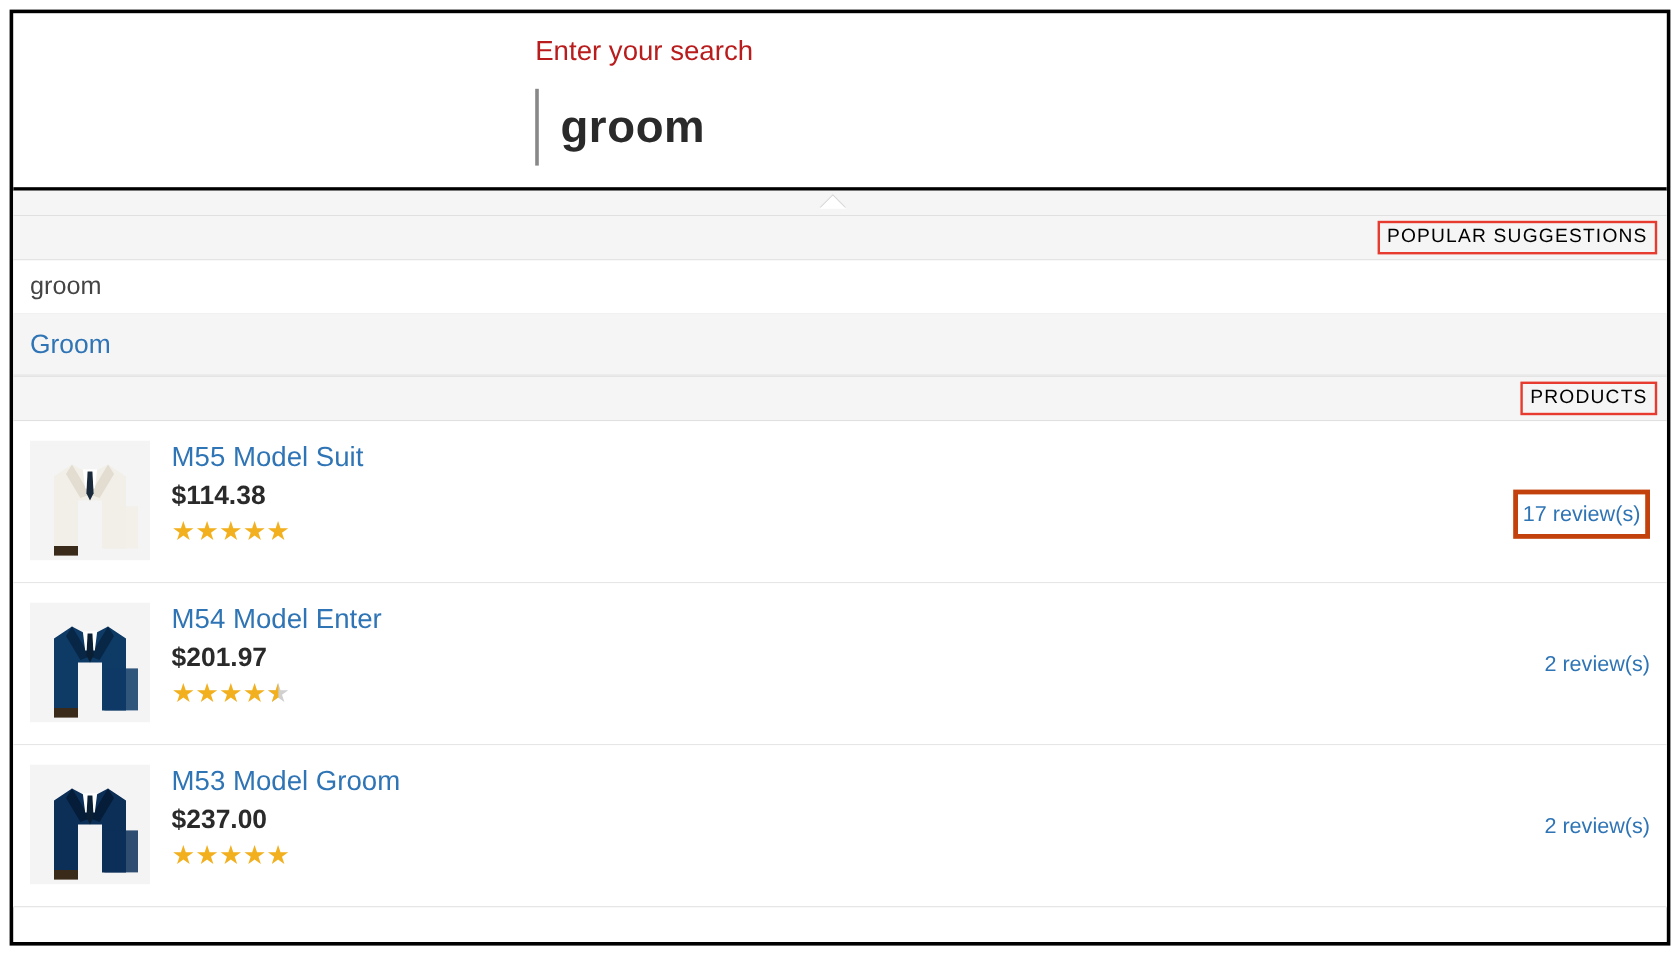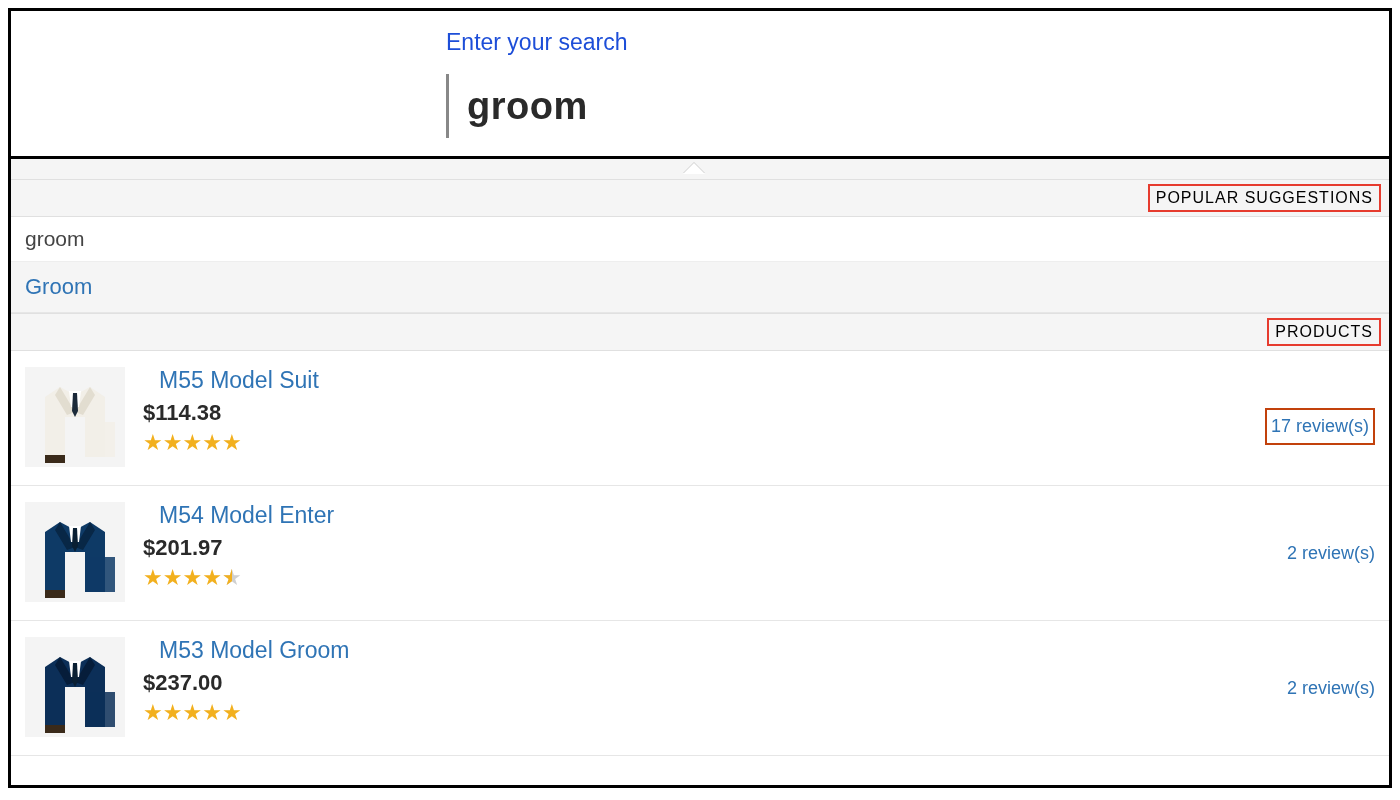--- a/index.html
+++ b/index.html
@@ -1,41 +1,41 @@
 <!DOCTYPE html>
 <html><head>
 <meta charset="utf-8">
 <style>
 * { margin:0; padding:0; box-sizing:border-box; font-family: -apple-system, BlinkMacSystemFont, "Segoe UI", Helvetica, Arial, sans-serif; }
 body { background:#fff; padding:8px; }
 .frame { border:3px solid #000; width:100%; height:780px; overflow:hidden; }
 .search-area { padding:18px 0 18px 0; border-bottom:3px solid #000; }
-.search-label { color:#1d4ed8; font-size:23px; margin-left:435px; }
+.search-label { color:#b91c1c; font-size:23px; margin-left:435px; }
 .search-row { display:flex; align-items:center; margin-top:18px; margin-left:435px; }
 .cursor-bar { width:3px; height:64px; background:#888; margin-right:18px; }
 .search-value { font-size:38px; font-weight:700; color:#2a2a2a; letter-spacing:0.5px; }
 .dropdown { background:#f5f5f5; }
 .arrow-row { height:20px; background:#f5f5f5; position:relative; }
 .arrow-up { position:absolute; left:672px; top:4px; width:0; height:0; border-left:11px solid transparent; border-right:11px solid transparent; border-bottom:11px solid #fff;
  filter: drop-shadow(0 -1px 0 #cfcfcf); }
 .section-header { background:#f5f5f5; border-top:1px solid #e0e0e0; border-bottom:1px solid #e0e0e0; display:flex; justify-content:flex-end; padding:4px 8px; }
 .section-header span { border:2px solid #e63b2e; color:#000000; font-size:16px; letter-spacing:1px; padding:3px 6px; }
 .suggestion-row { background:#fff; padding:10px 14px; border-bottom:1px solid #eee; color:#444; font-size:21px; }
 .category-row { background:#f5f5f5; padding:12px 14px; border-bottom:1px solid #e6e6e6; color:#2f74b5; font-size:22px; font-weight:500; }
 .product-row { background:#fff; display:flex; align-items:flex-start; padding:16px 14px 18px 14px; border-bottom:1px solid #e6e6e6; position:relative; }
 .product-thumb { width:100px; height:100px; margin-right:18px; flex-shrink:0; display:flex; align-items:center; justify-content:center; }
 .product-info { display:flex; flex-direction:column; gap:6px; }
-.product-name { color:#2f74b5; font-size:23px; font-weight:500;margin-left:16px; }
+.product-name { color:#2f74b5; font-size:23px; font-weight:500; }
 .product-price { color:#2a2a2a; font-size:22px; font-weight:700; }
 .stars { display:flex; gap:0px; }
 .star { font-size:22px; color:#f2b01e; line-height:1; }
 .star.half { position:relative; color:#d0d0d0; }
 .star.half::before { content:"★"; position:absolute; left:0; top:0; width:50%; overflow:hidden; color:#f2b01e; }
 .reviews { position:absolute; right:14px; top:50%; transform:translateY(-10px); color:#2f74b5; font-size:18px; }
-.reviews.boxed { border:2px solid #c2410c; padding:6px 4px;margin-left:12px; }
+.reviews.boxed { border:4px solid #c2410c; padding:6px 4px;margin-left:12px; }
 
 .product-thumb svg { width:100px; height:100px; }
 </style>
 </head>
 <body>
 
 <div class="frame">
   <div class="search-area">
     <div class="search-label">Enter your search</div>
     <div class="search-row">

